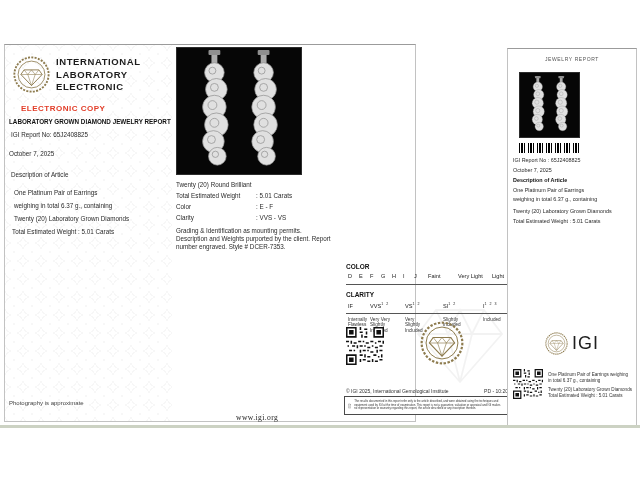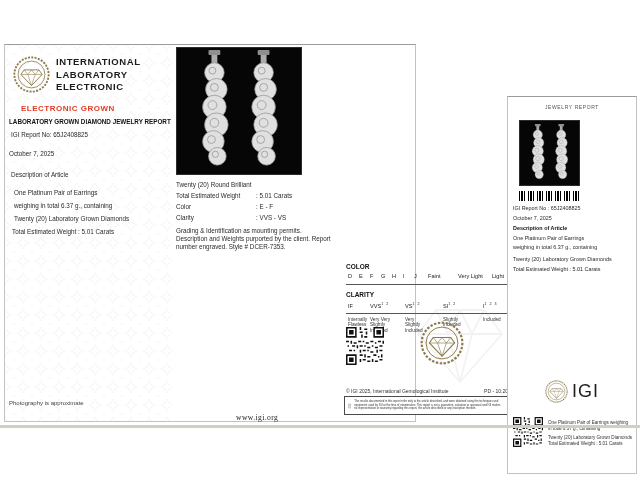--- a/index.html
+++ b/index.html
@@ -2,21 +2,21 @@
 <html><head>
 <meta charset="utf-8">
 <style>
   html,body{margin:0;padding:0;background:#fff;}
   #screen{position:relative;width:640px;height:480px;background:#ffffff;overflow:hidden;
           font-family:"Liberation Sans",sans-serif;color:#2a2a2a;}
   .abs{position:absolute;}
   
   .card{position:absolute;background:#fff;border:1px solid #c2c2c2;border-top:1px solid #9b9b9b;box-sizing:border-box;}
   #main-card{left:4px;top:44px;width:412px;height:378px;}
-  #right-card{left:507px;top:48px;width:130px;height:378px;margin-top:48px;}
+  #right-card{left:507px;top:48px;width:130px;height:378px;}
   .texture{position:absolute;left:0;top:0;width:167px;height:100%;
     background-image:repeating-radial-gradient(circle at 9px 9px, rgba(0,0,0,0.03) 0 1px, transparent 1px 9px);
     background-size:18px 18px;pointer-events:none;}
   
   .t6{font-size:6.3px;line-height:8px;}
   .t55{font-size:5.4px;line-height:7px;}
   .bold{font-weight:bold;color:#111;}
   .gold{color:#8d7b4e;}
   .red{color:#e23d28;}
   
@@ -115,21 +115,21 @@
     <div class="abs wm" style="left:466px;top:356px;font-size:9px;color:rgba(0,0,0,0.13);font-family:'Liberation Serif',serif;">1975</div>
 
     <svg class="abs gold" style="left:8px;top:11px" width="37" height="37" viewBox="0 0 40 40">
         <use href="#sealg"></use>
       </svg>
     <div class="abs inst" style="left:51px;top:11px">
       <div>INTERNATIONAL</div>
       <div>LABORATORY</div>
       <div>ELECTRONIC</div>
     </div>
-    <div class="abs red" style="left:16px;top:59px;font-size:8px;font-weight:bold;letter-spacing:.5px">ELECTRONIC GROWN</div>
+    <div class="abs red" style="left:16px;top:59px;font-size:8px;font-weight:bold;letter-spacing:.5px">ELECTRONIC COPY</div>
     <div class="abs t6 bold" style="left:4px;top:73px">LABORATORY GROWN DIAMOND JEWELRY REPORT</div>
     <div class="abs t6" style="left:6px;top:86px">IGI Report No: 65J2408825</div>
     <div class="abs t6" style="left:4px;top:105px">October 7, 2025</div>
     <div class="abs t6" style="left:6px;top:126px">Description of Article</div>
     <div class="abs t6" style="left:9px;top:144px">One Platinum Pair of Earrings</div>
     <div class="abs t6" style="left:9px;top:157px">weighing in total 6.37 g., containing</div>
     <div class="abs t6" style="left:9px;top:170px">Twenty (20) Laboratory Grown Diamonds</div>
     <div class="abs t6" style="left:7px;top:183px">Total Estimated Weight : 5.01 Carats</div>
     <div class="abs" style="left:4px;top:355px;font-size:6px;color:#444">Photography is approximate</div>
 

